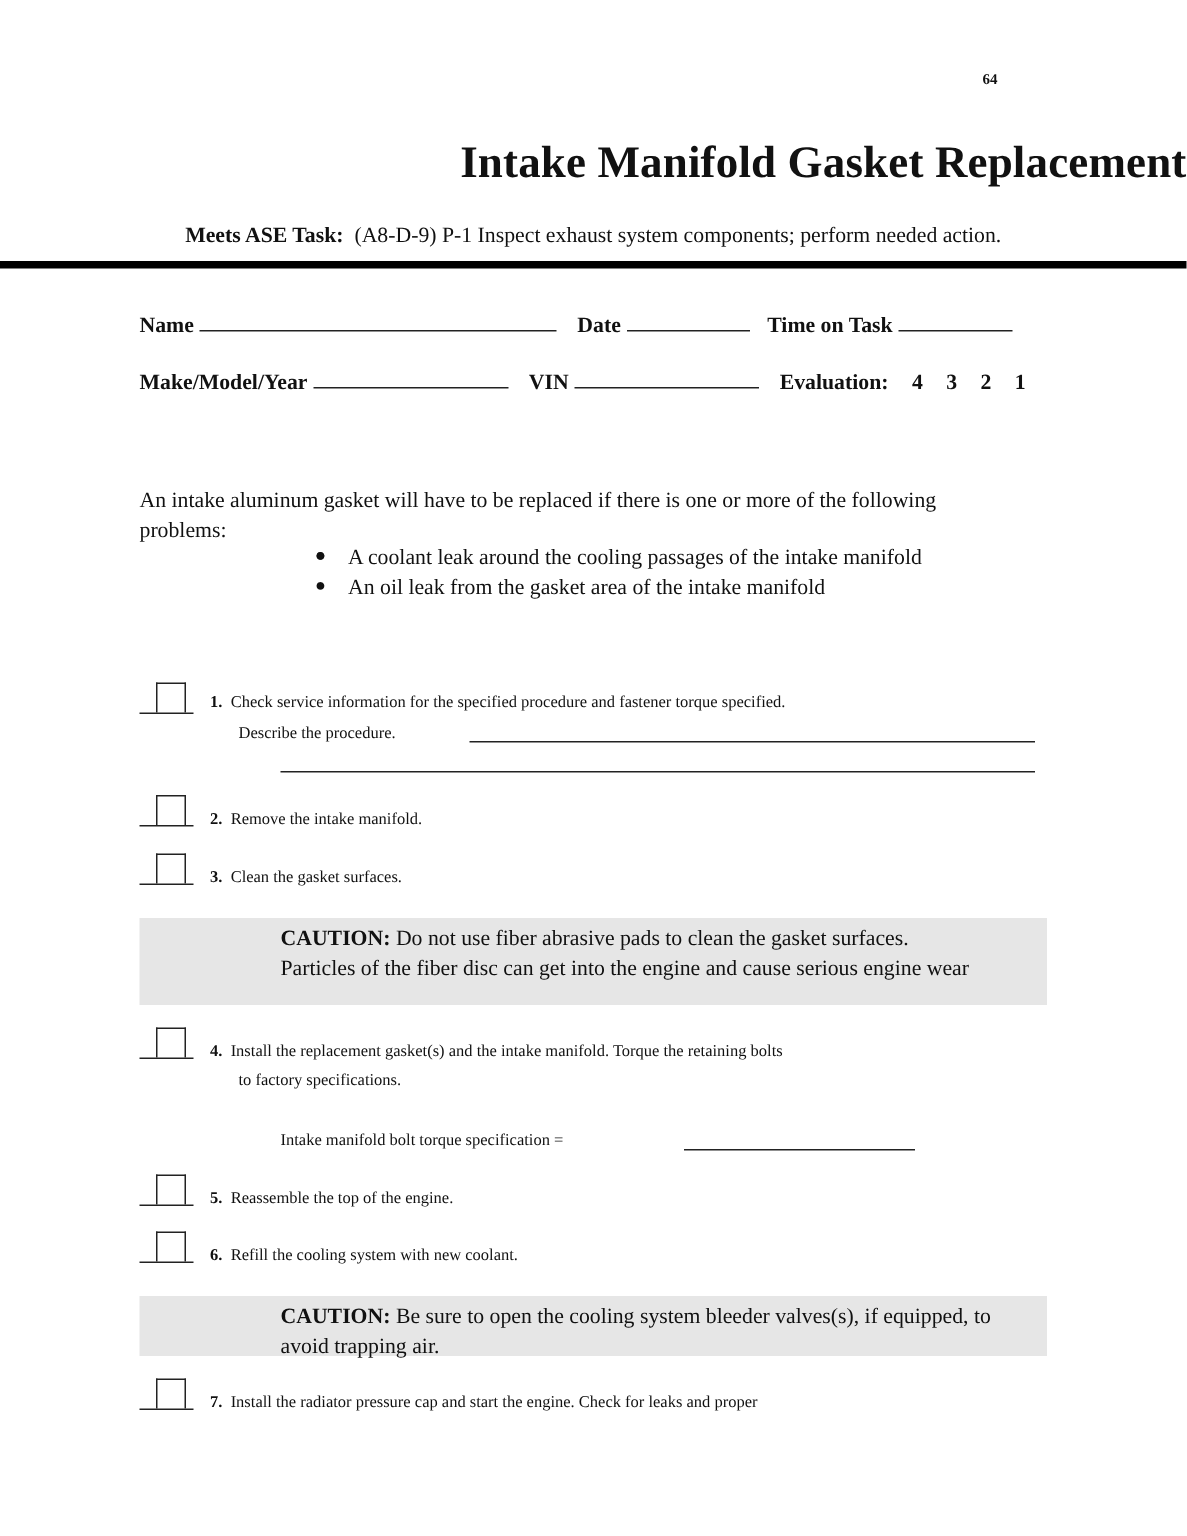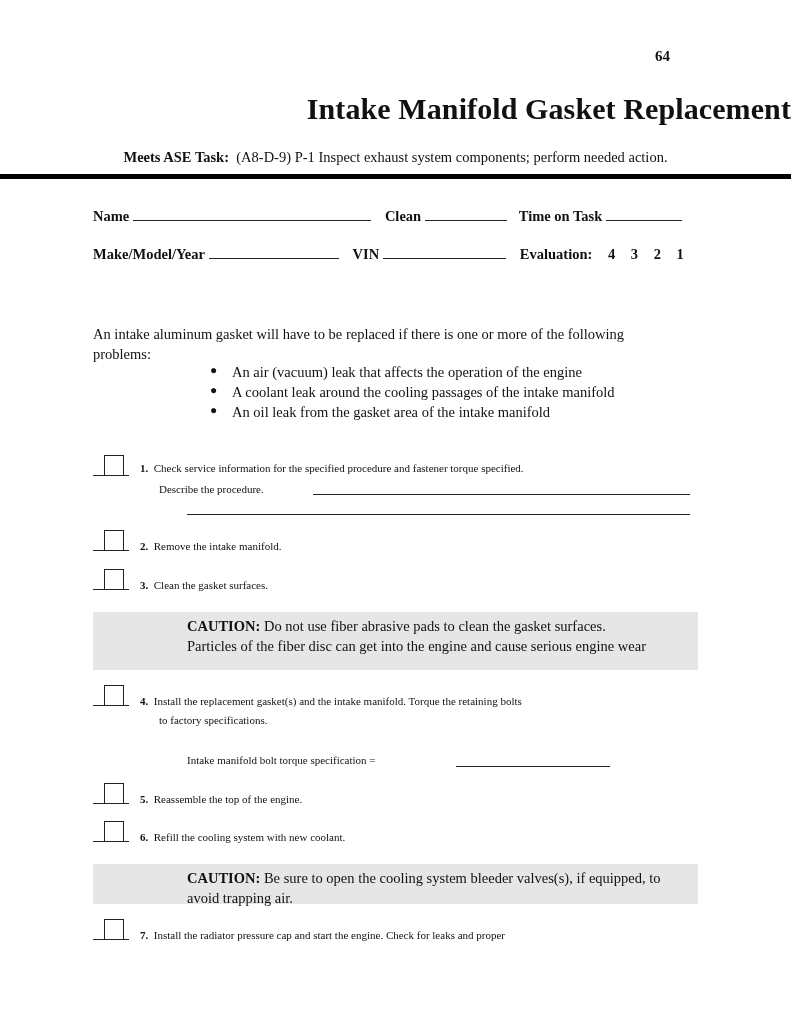--- a/index.html
+++ b/index.html
@@ -1,19 +1,19 @@
 <!DOCTYPE html>
 <html><head>
 <meta charset="utf-8">
 <style>
   html, body { margin:0; padding:0; background:#ffffff; }
   body { width:791px; height:1024px; position:relative; overflow:hidden;
          font-family:"Liberation Serif", serif; color:#111; }
   .abs { position:absolute; }
-  .page-number { left:655px; top:48px; font-size:15px; font-weight:bold; }
+  .page-number { left:655px; top:48px; font-size:10px; font-weight:bold; }
   .title { left:0; width:791px; top:92px; text-align:right; font-size:30px; font-weight:bold; letter-spacing:0.1px; }
   .ase { left:0; width:791px; top:149px; text-align:center; font-size:14.5px; }
   .ase b { font-weight:bold; }
   .rule { left:0; top:174px; width:791px; height:5px; background:#000; }
   .field-row { font-size:14.5px; font-weight:bold; white-space:nowrap; }
   .blank { display:inline-block; border-bottom:1px solid #222; height:12px; vertical-align:baseline; margin:0 4px; }
   .eval-num { display:inline-block; margin-left:12px; }
   .body-text { font-size:14.5px; line-height:20px; }
   .bullets { left:210px; top:362px; font-size:14.5px; line-height:20px; }
   .bullets .b { position:relative; padding-left:22px; }
@@ -32,37 +32,37 @@
 <div class="abs page-number">64</div>
 <div class="abs title">Intake Manifold Gasket Replacement</div>
 <div class="abs ase">
   <b>Meets ASE Task:</b>&nbsp;
   <span>(A8-D-9) P-1 Inspect exhaust system components; perform needed action.</span>
 </div>
 <div class="abs rule"></div>
 
 <div class="abs field-row" style="left:93px; top:208px;">
   <span>Name</span><span class="blank" style="width:238px;"></span>
-  <span style="margin-left:6px;">Clean</span><span class="blank" style="width:82px;"></span>
+  <span style="margin-left:6px;">Date</span><span class="blank" style="width:82px;"></span>
   <span style="margin-left:4px;">Time on Task</span><span class="blank" style="width:76px;"></span>
 </div>
 
 <div class="abs field-row" style="left:93px; top:246px;">
   <span>Make/Model/Year</span><span class="blank" style="width:130px;"></span>
   <span style="margin-left:6px;">VIN</span><span class="blank" style="width:123px;"></span>
   <span style="margin-left:6px;">Evaluation:</span>
   <span class="eval-num">4</span>
   <span class="eval-num">3</span>
   <span class="eval-num">2</span>
   <span class="eval-num">1</span>
 </div>
 
 <div class="abs body-text" style="left:93px; top:324px; width:580px;">An intake aluminum gasket will have to be replaced if there is one or more of the following problems:</div>
 <div class="abs bullets">
-  <div class="b"><span class="dot">●</span><span>An air (vacuum) leak that affects the operation of the engine</span></div>
+  <div class="b"><span class="dot">●</span></div>
   <div class="b"><span class="dot">●</span><span>A coolant leak around the cooling passages of the intake manifold</span></div>
   <div class="b"><span class="dot">●</span><span>An oil leak from the gasket area of the intake manifold</span></div>
 </div>
 
 <div class="checkbox" style="left:104px; top:455px;"></div>
 <div class="checkbox-line" style="left:93px; top:475px;"></div>
 <div class="abs step" style="left:140px; top:459px;">
   <span class="num">1.</span>&nbsp;
   <span>Check service information for the specified procedure and fastener torque specified.</span>
 </div>

